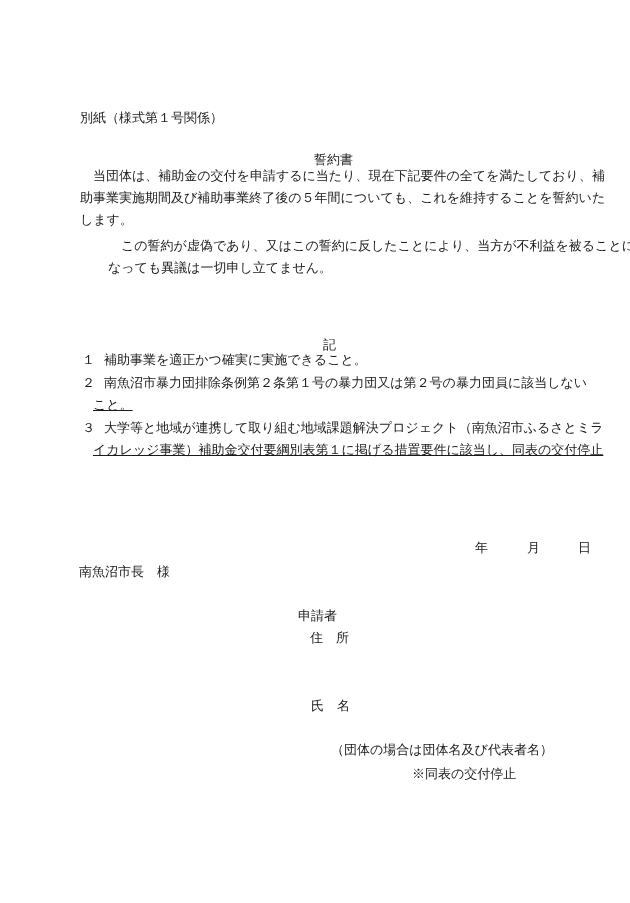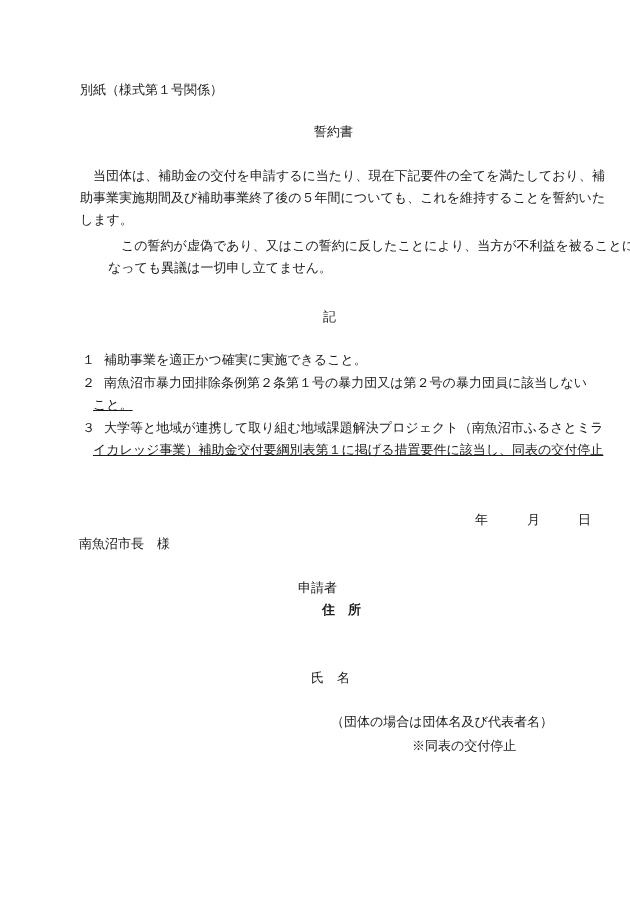--- a/index.html
+++ b/index.html
@@ -2,21 +2,21 @@
 <html><head>
   <meta charset="utf-8">
   <style>
     html, body { margin: 0; padding: 0; background: #ffffff; }
     body {
       width: 630px; height: 903px; position: relative; overflow: hidden;
       font-family: "DejaVu Serif", "Liberation Serif", serif;
       color: #1a1a1a;
       font-size: 13px;
     }
-    .abs { position: absolute; white-space: nowrap; line-height: 16px; }
+    .abs { position: absolute; white-space: nowrap; line-height: 16px; margin-top: 28px; }
     .para { position: absolute; left: 80px; width: 512px; line-height: 22px; font-size: 13px; }
     .para .line { display: block; white-space: nowrap; height: 22px; }
     .list-item { position: absolute; left: 80px; width: 520px; font-size: 13px; line-height: 22px; }
     .list-item .line { display: block; white-space: nowrap; height: 22px; position: relative; }
     .num { position: absolute; left: 2px; }
     .first-text { position: absolute; left: 24px; text-align: right; }
     .cont-text { position: absolute; left: 13px; text-decoration: underline; }
   </style>
 </head>
 <body>
@@ -69,20 +69,20 @@
 
   <div>
     <span class="abs" style="left:475px; top:512px;">年</span>
     <span class="abs" style="left:527px; top:512px;">月</span>
     <span class="abs" style="left:578px; top:512px;">日</span>
   </div>
 
   <div class="abs" style="left:79px; top:536px;">南魚沼市長　様</div>
 
   <div class="abs" style="left:298px; top:580px;">申請者</div>
-  <div class="abs" style="left:322px; top:602px;font-weight:bold;">住　所</div>
+  <div class="abs" style="left:310px; top:602px;">住　所</div>
 
   <div class="abs" style="left:311px; top:670px;">氏　名</div>
 
   <div class="abs" style="left:331px; top:714px;">（団体の場合は団体名及び代表者名）</div>
   <div class="abs" style="left:412px; top:738px;">※同表の交付停止</div>
 
 </div>
 
 </body></html>

